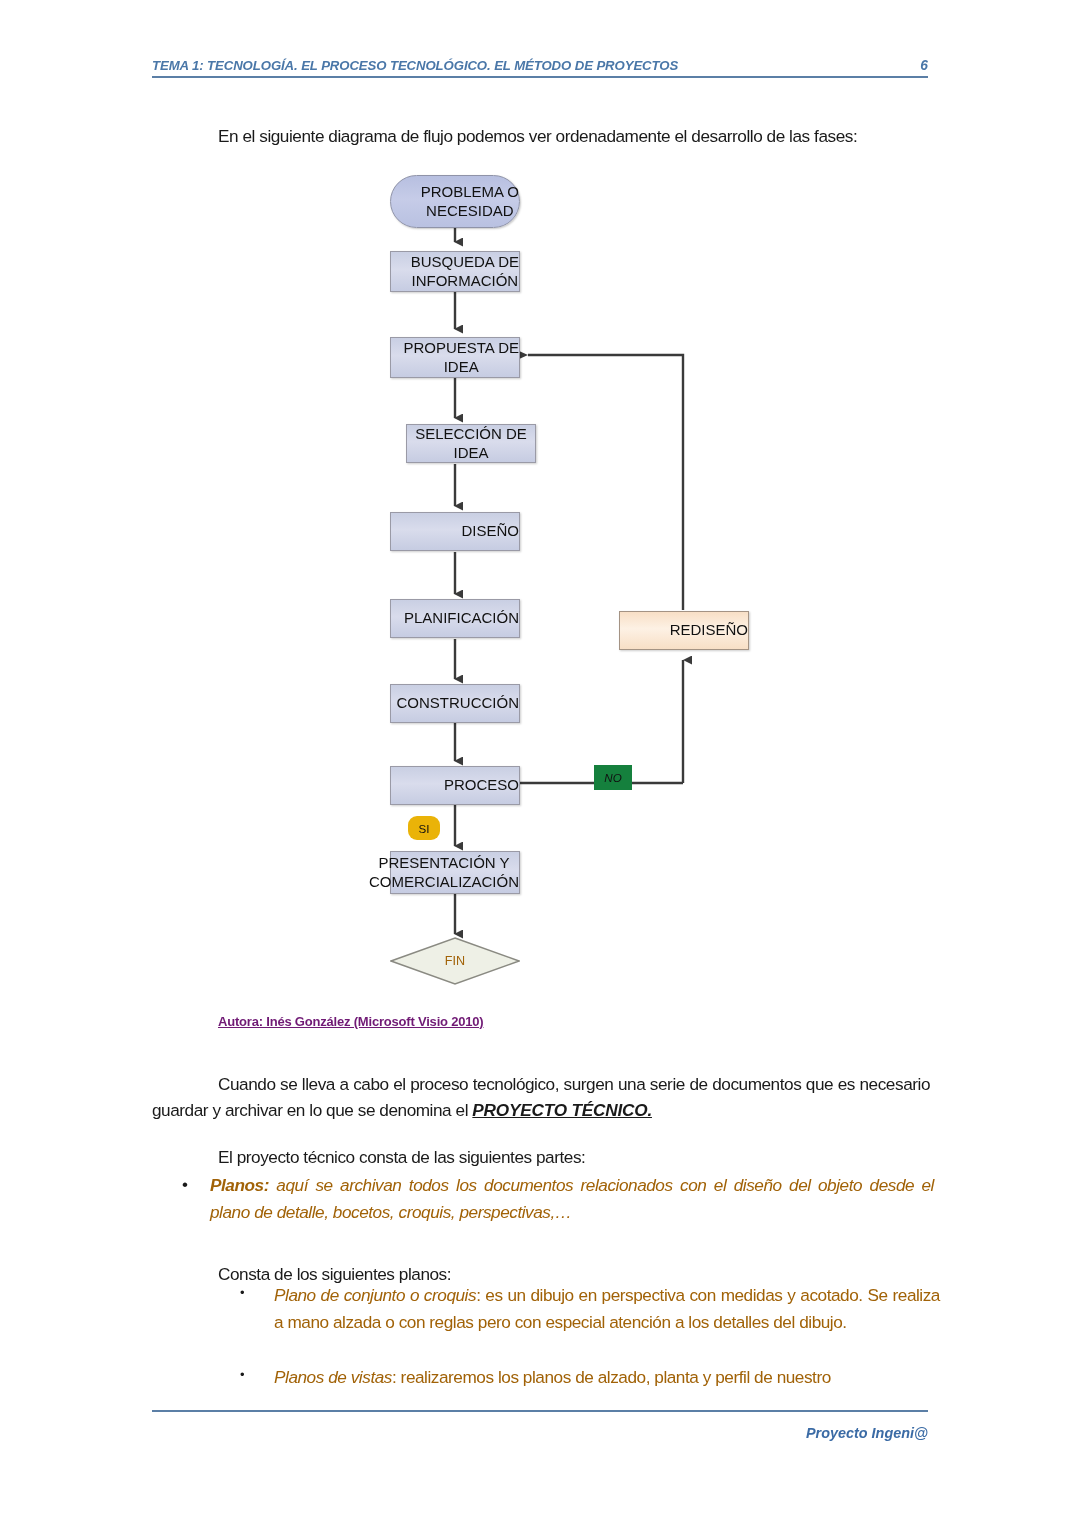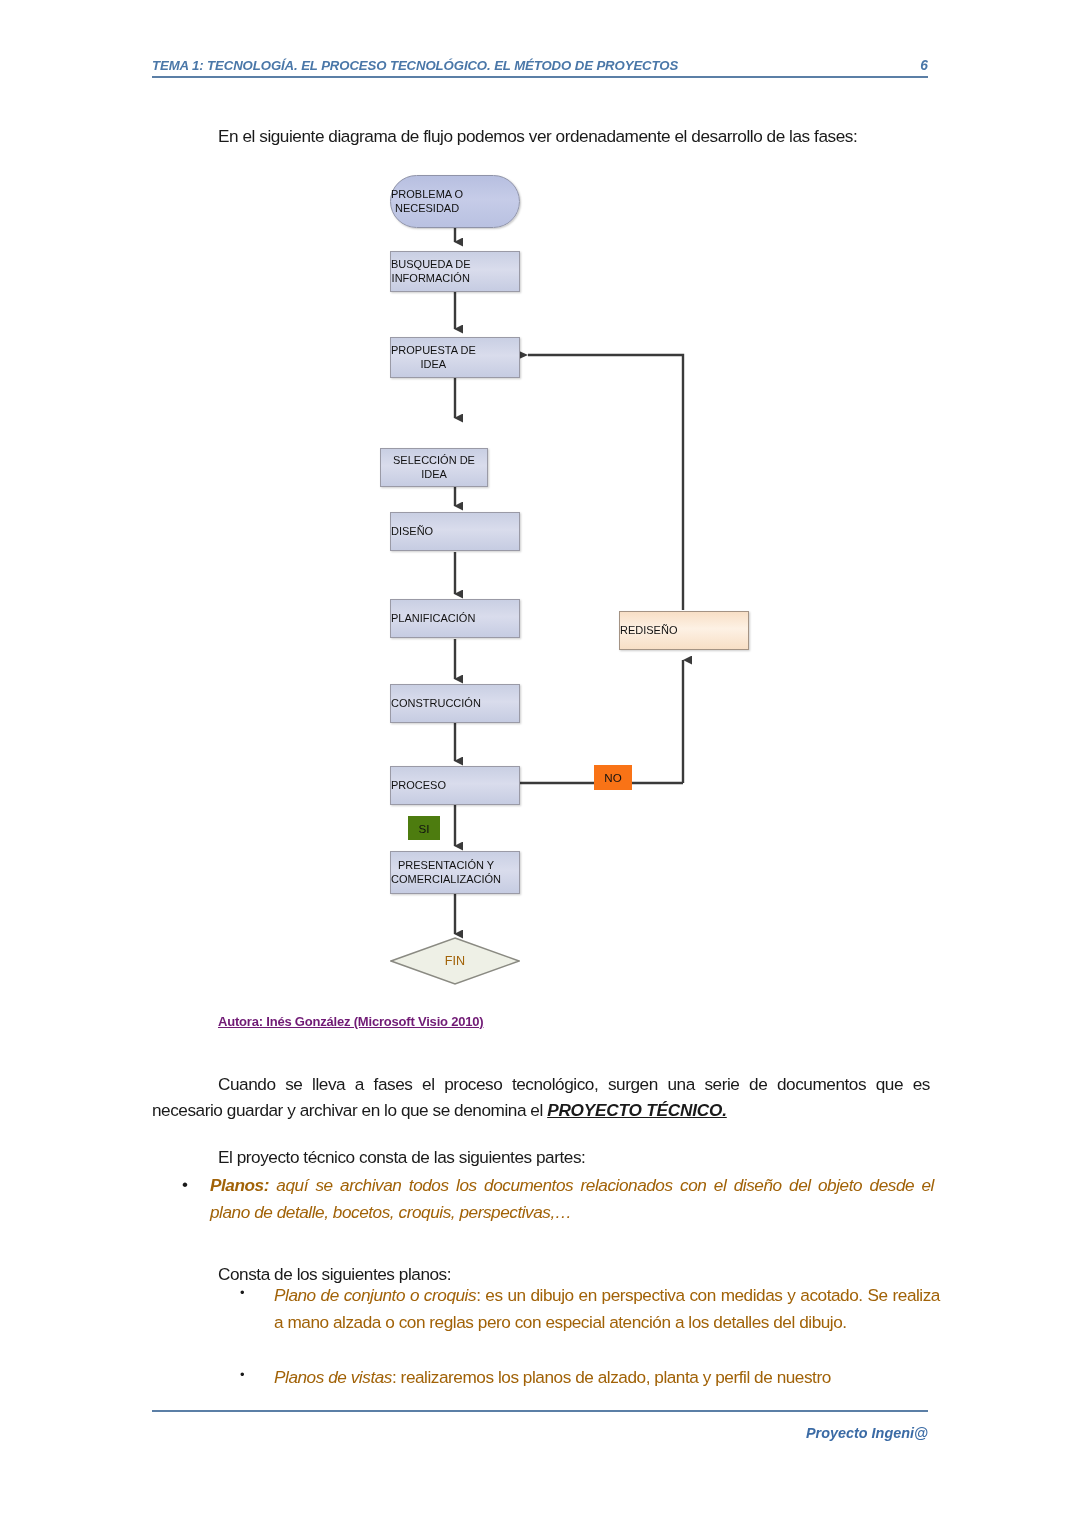--- a/index.html
+++ b/index.html
@@ -66,23 +66,23 @@
     left: 0;
     top: 0;
     width: 1080px;
     height: 1010px;
     pointer-events: none;
   }
   .flow-node {
     position: absolute;
     display: flex;
     align-items: center;
-    justify-content: flex-start;
+    justify-content: flex-end;
     text-align: center;
-    font-size: 11px;
+    font-size: 15px;
     line-height: 1.24;
     color: #111111;
     pointer-events: auto;
   }
   .node-terminator {
     background: linear-gradient(to bottom, #b7bfe0 0%, #c6cce8 45%, #b9c1e1 100%);
     border: 1px solid #8f93a8;
     border-radius: 28px;
     box-shadow: 1px 1px 2px rgba(0,0,0,0.22);
   }
@@ -114,22 +114,22 @@
 
   .edge-label {
     position: absolute;
     display: flex;
     align-items: center;
     justify-content: center;
     font-size: 11.6px;
     color: #111111;
     pointer-events: auto;
   }
-  .label-no { background: #f97316; }
-  .label-si { background: #4d7c0f; }
+  .label-no { background: #15803d; font-style: italic; }
+  .label-si { background: #eab308; border-radius: 9px; }
 
   .caption {
     position: absolute;
     left: 218px;
     top: 1014px;
     font-size: 13px;
     font-weight: bold;
     text-decoration: underline;
     color: #701a75;
     letter-spacing: -0.2px;
@@ -266,21 +266,21 @@
     <div class="flow-node node-process" style="left:390px; top:251px; width:130px; height:41px;">
       <span style="white-space:pre-line;">BUSQUEDA DE
 INFORMACIÓN</span>
     </div>
 
     <div class="flow-node node-process" style="left:390px; top:337px; width:130px; height:41px;">
       <span style="white-space:pre-line;">PROPUESTA DE
 IDEA</span>
     </div>
 
-    <div class="flow-node node-process" style="left:380px; top:424px; width:108px; height:39px;margin-top:24px;">
+    <div class="flow-node node-process" style="left:406px; top:424px; width:130px; height:39px;">
       <span style="white-space:pre-line;">SELECCIÓN DE IDEA</span>
     </div>
 
     <div class="flow-node node-process" style="left:390px; top:512px; width:130px; height:39px;">
       <span style="white-space:pre-line;">DISEÑO</span>
     </div>
 
     <div class="flow-node node-process" style="left:390px; top:599px; width:130px; height:39px;">
       <span style="white-space:pre-line;">PLANIFICACIÓN</span>
     </div>
@@ -313,21 +313,21 @@
       <span>NO</span>
     </div>
 
     <div class="edge-label label-si" style="left:408px; top:816px; width:32px; height:24px;">
       <span>SI</span>
     </div>
   </div>
 
   <div class="caption">Autora: Inés González (Microsoft Visio 2010)</div>
 
-  <p class="para p-technical"><span>Cuando se lleva a fases el proceso tecnológico, surgen una serie de documentos que es necesario guardar y archivar en lo que se denomina el </span><span class="strong-underline">PROYECTO TÉCNICO.</span></p>
+  <p class="para p-technical"><span>Cuando se lleva a cabo el proceso tecnológico, surgen una serie de documentos que es necesario guardar y archivar en lo que se denomina el </span><span class="strong-underline">PROYECTO TÉCNICO.</span></p>
 
   <p class="para p-parts">El proyecto técnico consta de las siguientes partes:</p>
 
   <div class="bullet-row b-planos">
     <span class="bullet-dot">•</span>
     <span class="bullet-text"><b>Planos:</b><span> aquí se  archivan todos los  documentos relacionados con el  diseño del  objeto desde el plano de detalle, bocetos, croquis, perspectivas,…</span></span>
   </div>
 
   <p class="para p-consta">Consta de los siguientes planos:</p>
 

